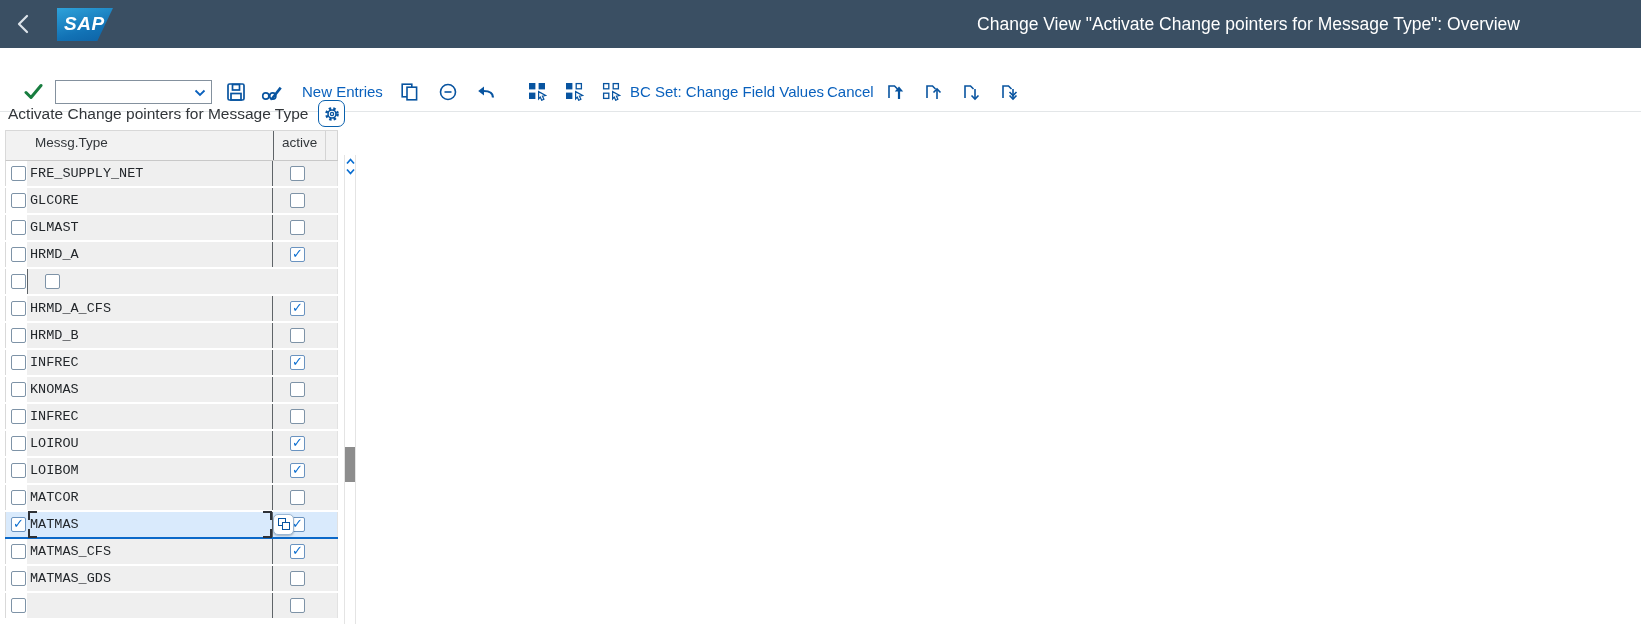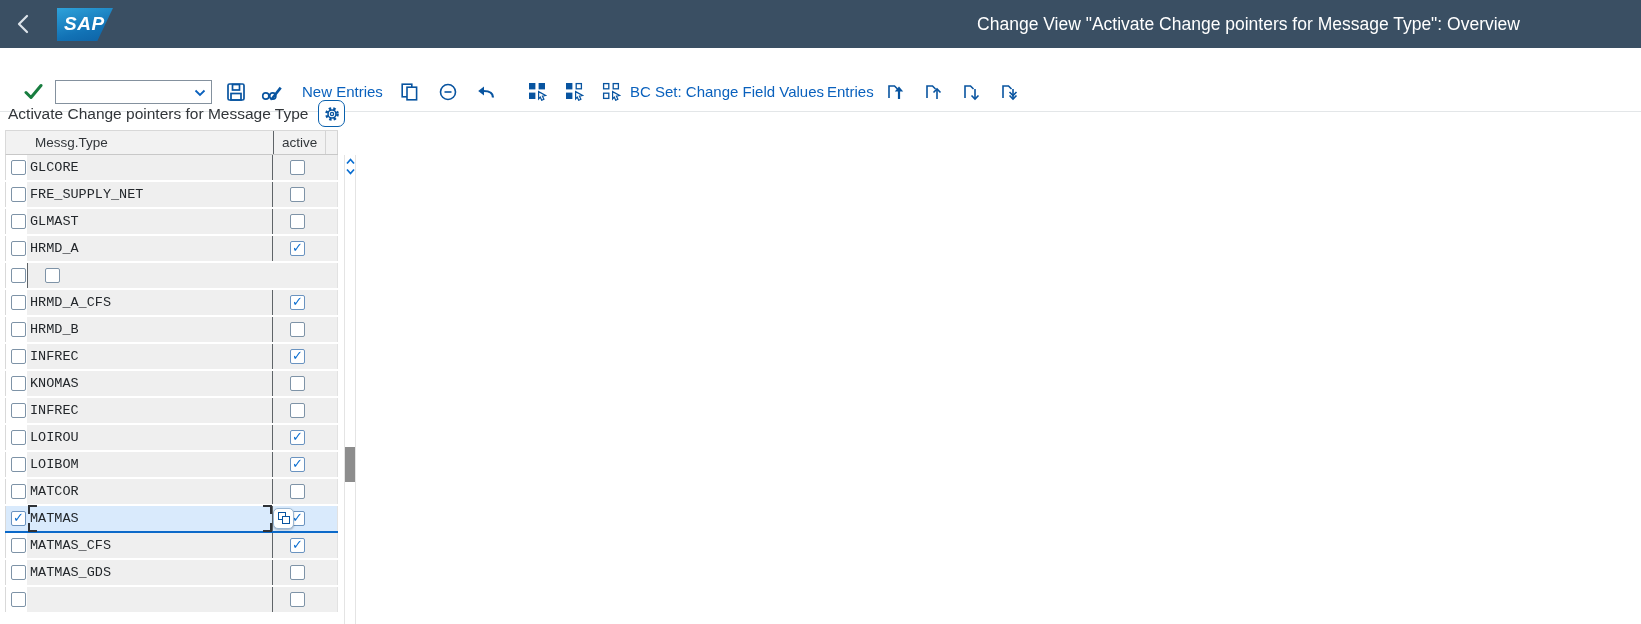--- a/index.html
+++ b/index.html
@@ -39,21 +39,21 @@
   svg.ic{display:block;}
 
   
   .heading{position:absolute;left:8px;top:105px;font-size:15.5px;color:var(--heading-text);}
   .gear-btn{position:absolute;left:318px;top:100px;width:27px;height:27px;background:#fff;
     border:1.5px solid #0960ad;border-radius:7px;display:flex;align-items:center;
     justify-content:center;cursor:pointer;}
 
   
   .table{position:absolute;left:5px;top:130px;width:333px;}
-  .thead{display:flex;height:25px;background:var(--header-bg);
+  .thead{display:flex;height:31px;background:var(--header-bg);
     border-top:1px solid #d8d8d8;border-bottom:1px solid #c8c8c8;border-left:1px solid #d9d9d9;
     font-size:13.5px;color:#32363a;}
   .th-sel{width:22px;}
   .th-msg{width:245px;padding-left:7px;line-height:23px;}
   .th-active{width:52px;border-left:1px solid var(--column-line);padding-left:8px;line-height:23px;}
   .th-fill{flex:1;border-left:1px solid #d4d4d4;border-right:1px solid #d4d4d4;}
 
   .trow{display:flex;height:27px;border-bottom:2px solid #fff;position:relative;}
   .c-sel{width:22px;background:#fff;border-left:1px solid #d9d9d9;position:relative;}
   .c-msg{width:245px;background:var(--row-bg);font-family:"Liberation Mono",monospace;
@@ -187,21 +187,21 @@
     <svg class="ic" width="19" height="19">
       <rect x="1.6" y="1.6" width="5.2" height="5.2" fill="none" stroke="var(--icon-blue)" stroke-width="1.3"></rect>
       <rect x="11.2" y="1.6" width="5.2" height="5.2" fill="none" stroke="var(--icon-blue)" stroke-width="1.3"></rect>
       <rect x="1.6" y="11.2" width="5.2" height="5.2" fill="none" stroke="var(--icon-blue)" stroke-width="1.3"></rect>
       <polygon points="10.6,9.6 17.6,13.4 14.4,14.1 15.9,17.3 13.7,18.3 12.3,15.1 10.6,16.9" fill="#fff" stroke="var(--icon-blue)" stroke-width="1.2"></polygon>
     </svg>
   </span>
 
   <span class="tb-abs tb-link" style="left:630px">BC Set: Change Field Values</span>
 
-  <span class="tb-abs tb-link" style="left:827px">Entries</span>
+  <span class="tb-abs tb-link" style="left:827px">Cancel</span>
 
   <span class="tb-abs icon-btn" style="left:886px">
     <svg class="ic" width="19" height="20" fill="none" stroke="var(--icon-blue)" stroke-width="1.6">
       <path d="M3 16 L3 4 L8.5 4 L11.5 7"></path>
       <path d="M13 17 L13 7.5" stroke-width="2.2"></path>
       <polygon points="13,4.5 8.8,9.5 17.2,9.5" fill="var(--icon-blue)" stroke="none"></polygon>
     </svg>
   </span>
 
   <span class="tb-abs icon-btn" style="left:924px">
@@ -246,35 +246,35 @@
     <div class="th-msg">Messg.Type</div>
     <div class="th-active">active</div>
     <div class="th-fill"></div>
   </div>
   <div class="tbody">
       <div class="trow">
     <div class="c-sel">
       <div class="checkbox"></div>
     </div>
     <div class="c-msg">
+      <span class="msg-text">FRE_SUPPLY_NET</span>
+      
+      
+    </div>
+    <div class="c-active">
+      <div class="checkbox"></div>
+    </div>
+    <div class="c-fill"></div>
+  </div>
+      <div class="trow">
+    <div class="c-sel">
+      <div class="checkbox"></div>
+    </div>
+    <div class="c-msg">
       <span class="msg-text">GLCORE</span>
-      
-      
-    </div>
-    <div class="c-active">
-      <div class="checkbox"></div>
-    </div>
-    <div class="c-fill"></div>
-  </div>
-      <div class="trow">
-    <div class="c-sel">
-      <div class="checkbox"></div>
-    </div>
-    <div class="c-msg">
-      <span class="msg-text">FRE_SUPPLY_NET</span>
       
       
     </div>
     <div class="c-active">
       <div class="checkbox"></div>
     </div>
     <div class="c-fill"></div>
   </div>
       <div class="trow">
     <div class="c-sel">

